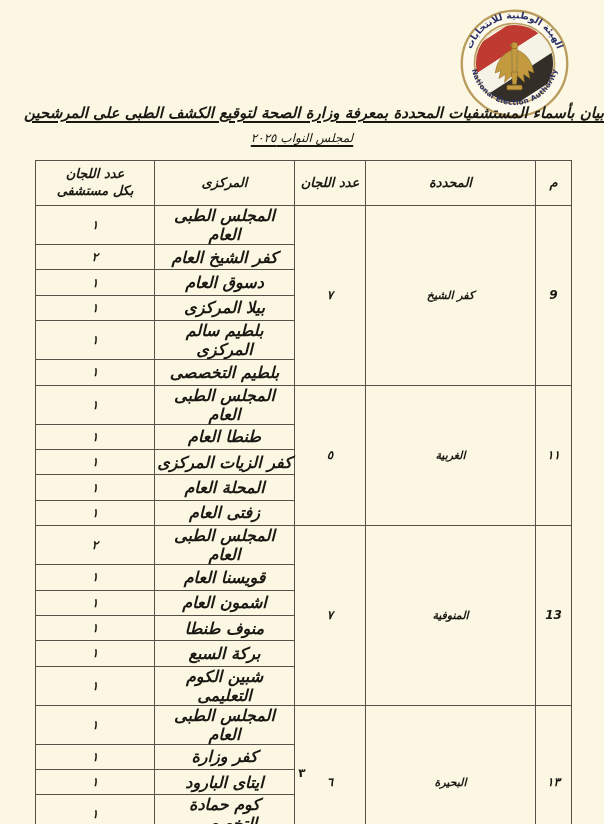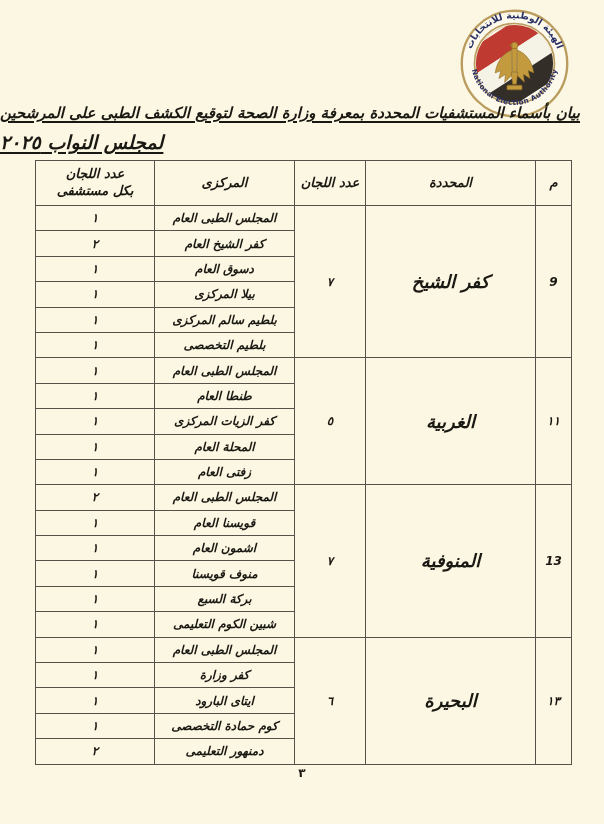--- a/index.html
+++ b/index.html
@@ -10,32 +10,32 @@
     position:relative;overflow:hidden;
     color:#1a1812;
   }
   
   .logo-wrap{
     position:absolute;top:7px;left:458px;width:113px;height:113px;
   }
   
   .title-line1{
     position:absolute;top:104px;left:0;right:0;
-    text-align:left;
+    text-align:right;
     font-weight:bold;font-style:italic;
     font-size:15px;
     text-decoration:underline;
     text-underline-offset:3px;
     text-decoration-thickness:1.5px;
   }
   .title-line2{
     position:absolute;top:131px;left:0;right:0;
-    text-align:left;
-    font-weight:bold;font-style:italic;
-    font-size:19px;
+    text-align:center;
+    font-weight:normal;font-style:italic;
+    font-size:12px;
     text-decoration:underline;
     text-underline-offset:3px;
     text-decoration-thickness:1.5px;
   }
   
   table.hosp{
     position:absolute;top:160px;right:32px;
     width:536px;
     border-collapse:collapse;
     direction:rtl;
@@ -44,22 +44,22 @@
   table.hosp th, table.hosp td{
     border:1px solid #56524a;
     font-weight:bold;font-style:italic;
     text-align:center;vertical-align:middle;
     padding:0 2px;
     background:#fbf7e2;
   }
   table.hosp thead tr{height:45px;}
   table.hosp th{font-size:13px;line-height:1.3;}
   table.hosp tbody tr{height:25.4px;}
-  td.c-hospital{font-size:12px;}
-  td.c-dir{font-size:18px;}
+  td.c-hospital{font-size:16px;}
+  td.c-dir{font-size:11px;}
   td.num{font-size:12px;}
   
   .page-number{
     position:absolute;top:766px;left:0;right:0;
     text-align:center;font-size:12px;font-weight:bold;
   }
 </style>
 </head>
 <body>
 
@@ -187,21 +187,21 @@
       </tr>
       <tr>
         <td class="c-hospital">قويسنا العام</td>
         <td class="c-count num">١</td>
       </tr>
       <tr>
         <td class="c-hospital">اشمون العام</td>
         <td class="c-count num">١</td>
       </tr>
       <tr>
-        <td class="c-hospital">منوف قويسنا</td>
+        <td class="c-hospital">منوف طنطا</td>
         <td class="c-count num">١</td>
       </tr>
       <tr>
         <td class="c-hospital">بركة السبع</td>
         <td class="c-count num">١</td>
       </tr>
       <tr>
         <td class="c-hospital">شبين الكوم التعليمى</td>
         <td class="c-count num">١</td>
       </tr>

